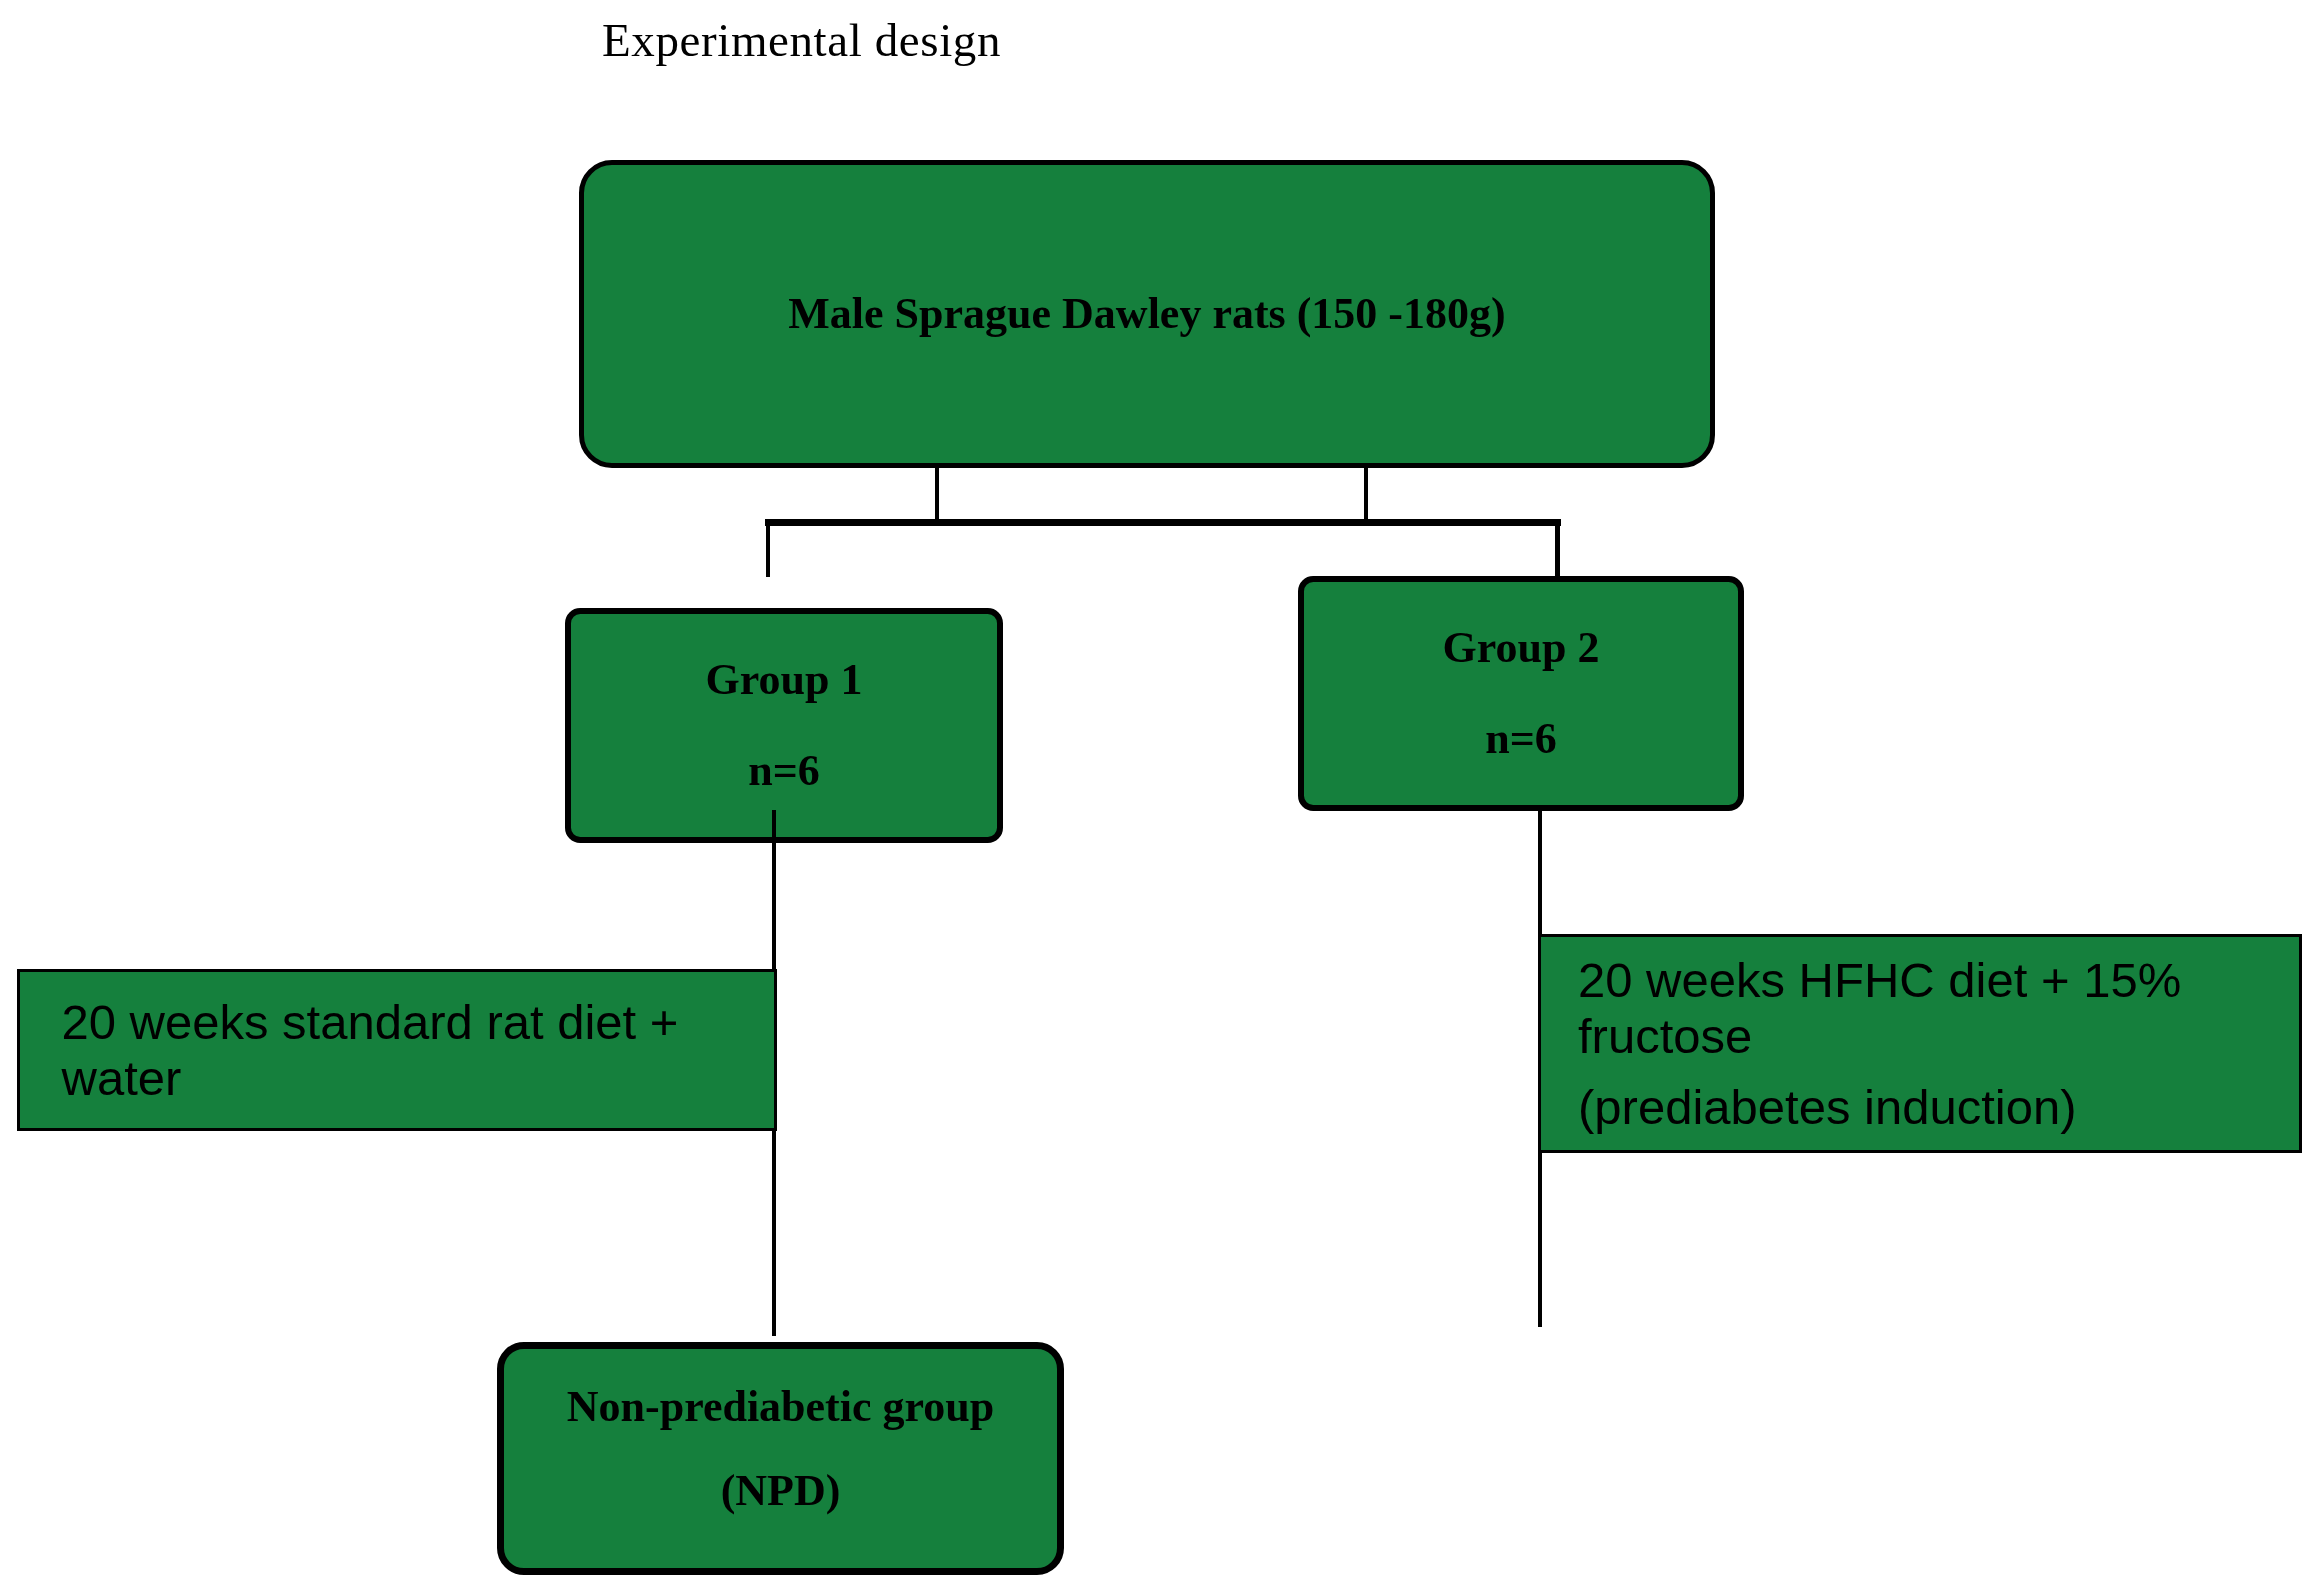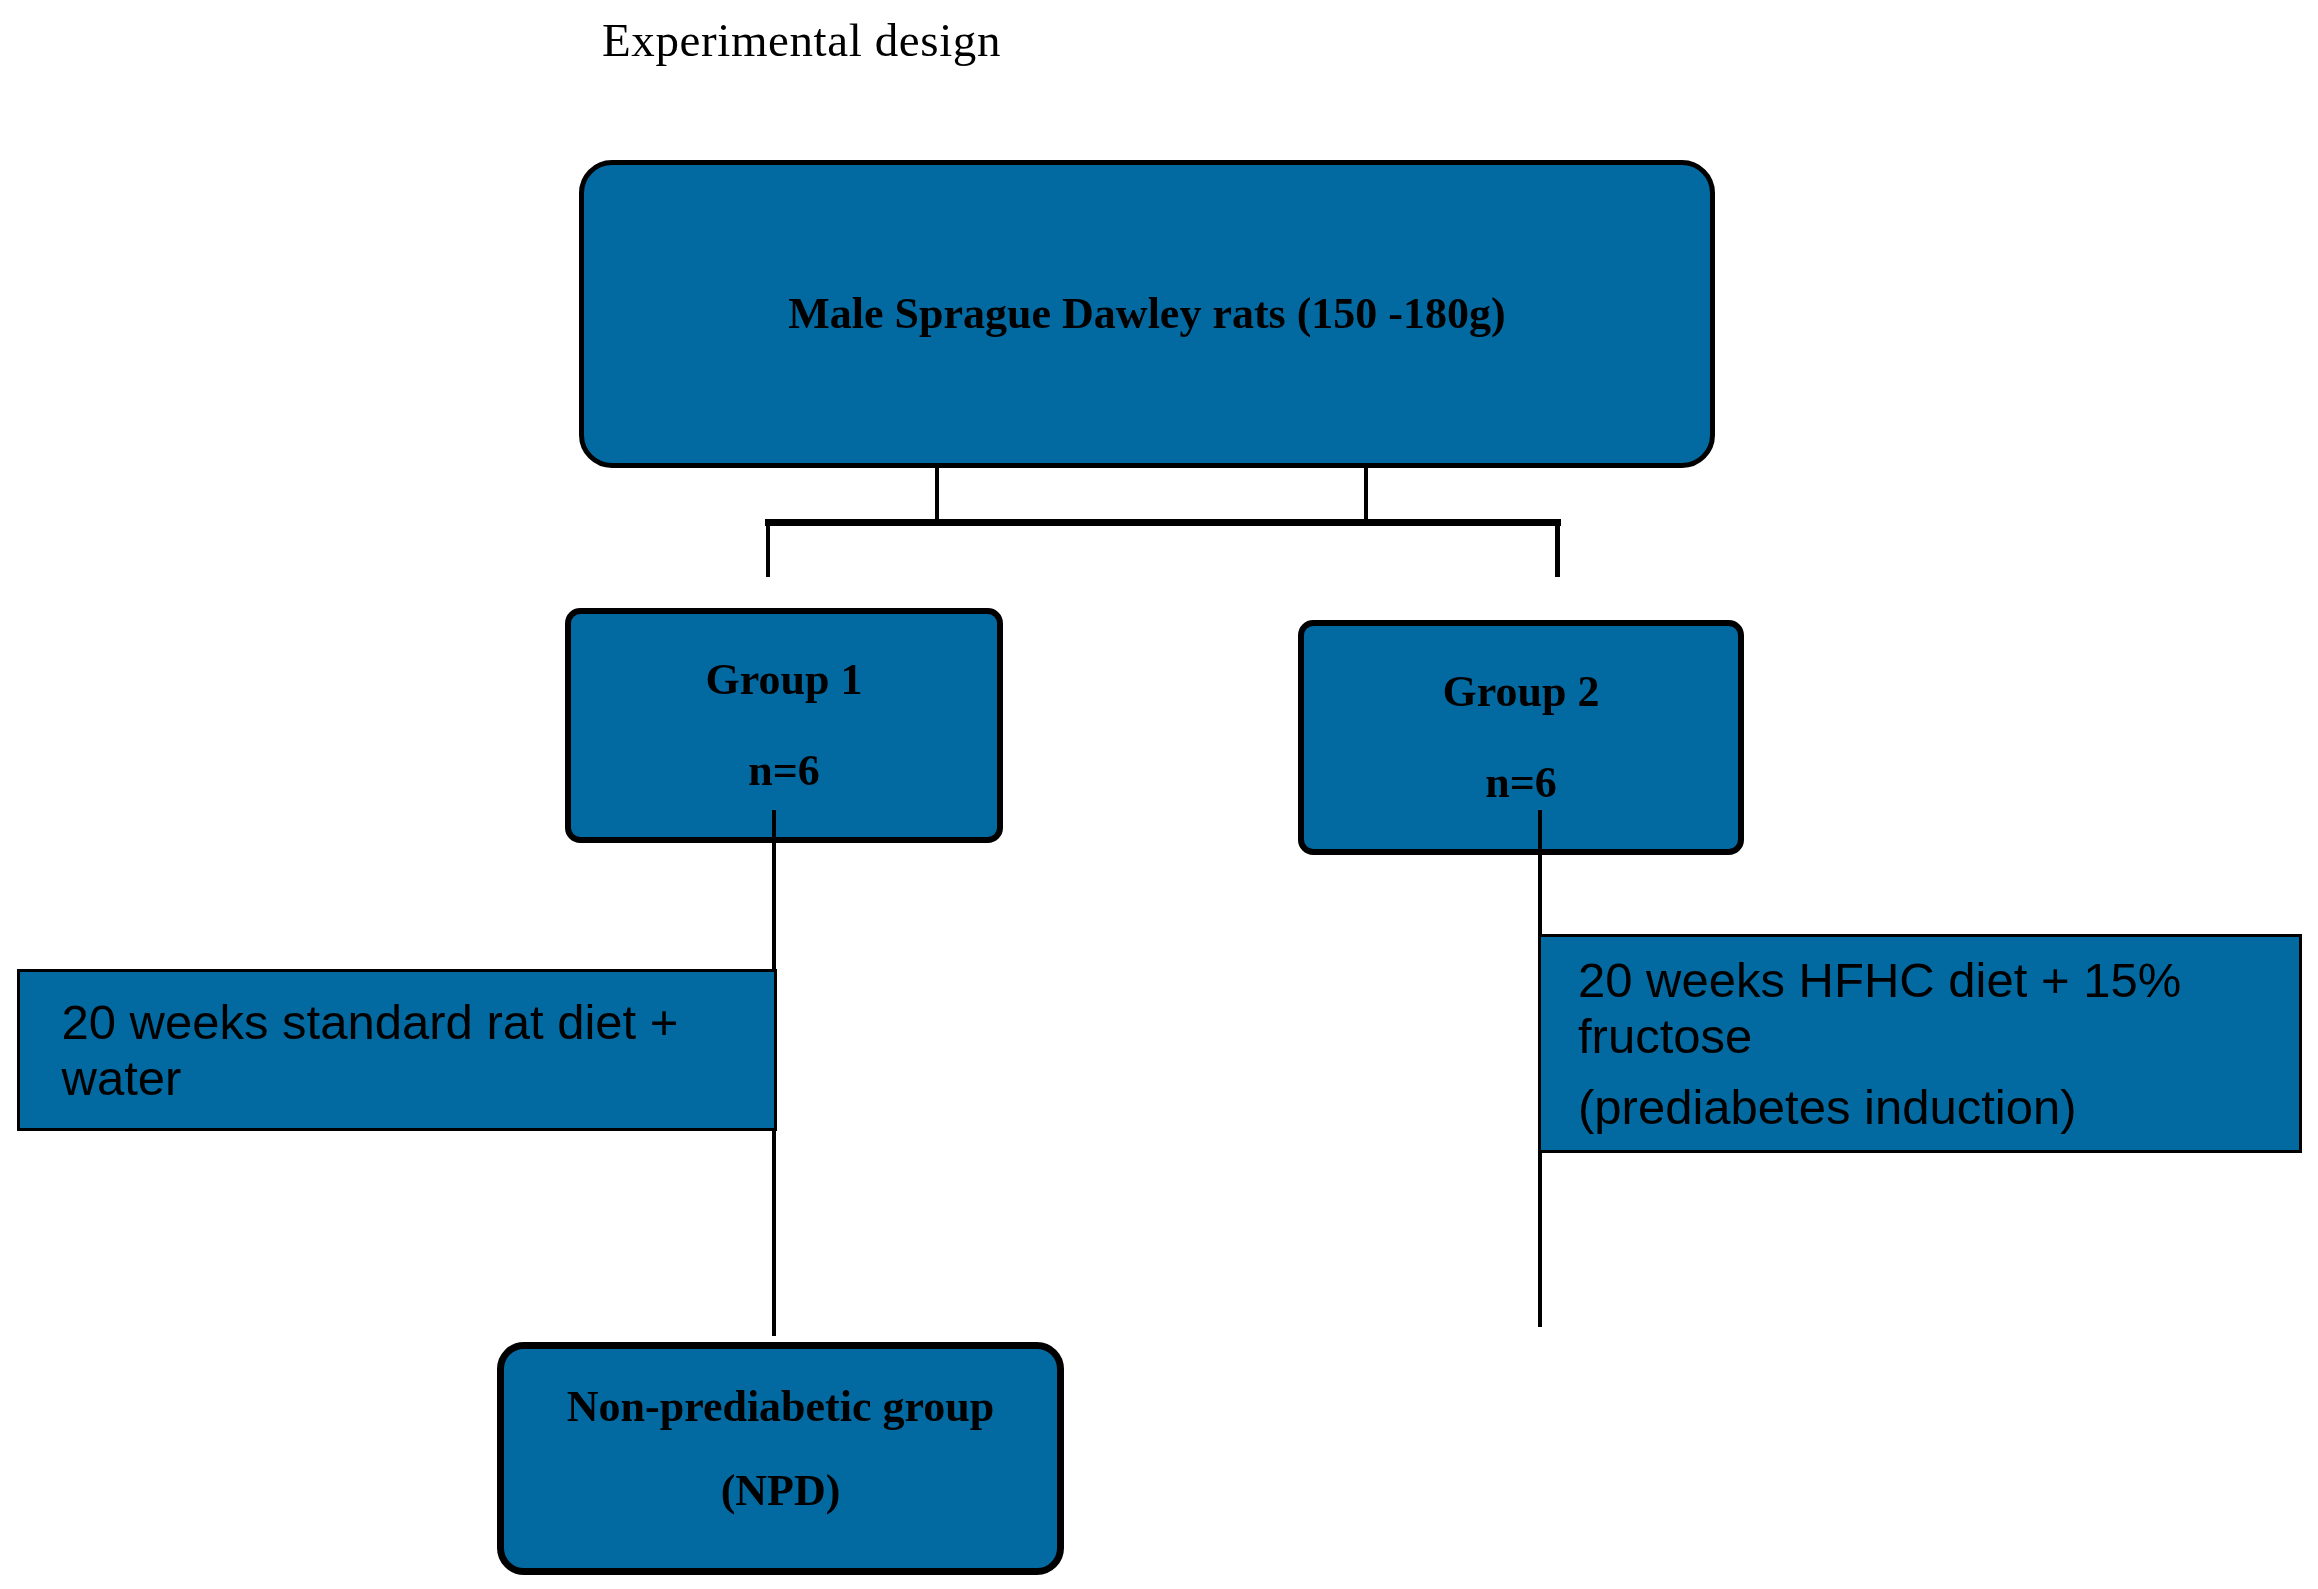--- a/index.html
+++ b/index.html
@@ -28,21 +28,21 @@
   .annotation {
     position: absolute;
     left: 1630px;
     top: 491px;
     font-size: 47px;
     font-weight: normal;
     white-space: nowrap;
   }
   .box {
     position: absolute;
-    background: #0369a1;
+    background: #15803d;
     border: 5.7px solid #000000;
     box-sizing: border-box;
     display: flex;
     flex-direction: column;
     align-items: center;
     justify-content: space-evenly;
     text-align: center;
     font-weight: bold;
     font-size: 44px;
     line-height: 1.15;
@@ -56,21 +56,20 @@
   .box.group1 {
     left: 565px; top: 576px; width: 438px; height: 235px;
     border-radius: 15.2px;
     border-width: 6.4px;
     margin-top: 32px;
   }
   .box.group2 {
     left: 1298px; top: 576px; width: 446px; height: 235px;
     border-radius: 15.2px;
     border-width: 6.4px;
-    margin-top: 44px;
   }
   .box.diet {
     border-width: 3.8px;
     border-radius: 0;
     font-weight: normal;
     font-family: "Liberation Sans", sans-serif;
     font-size: 49px;
     align-items: flex-start;
     text-align: left;
   }

